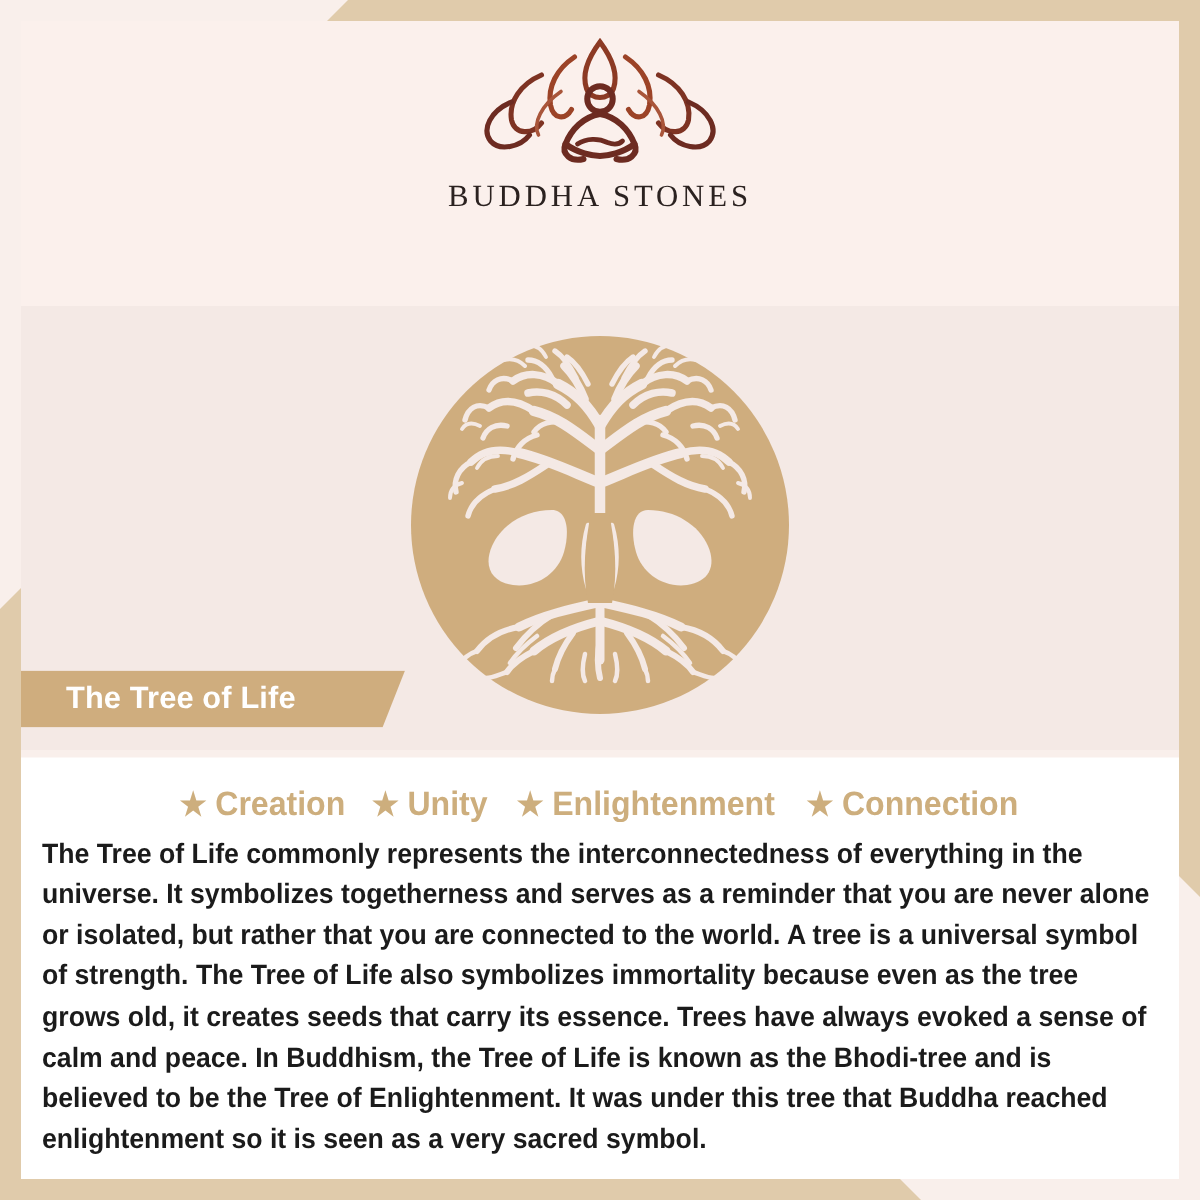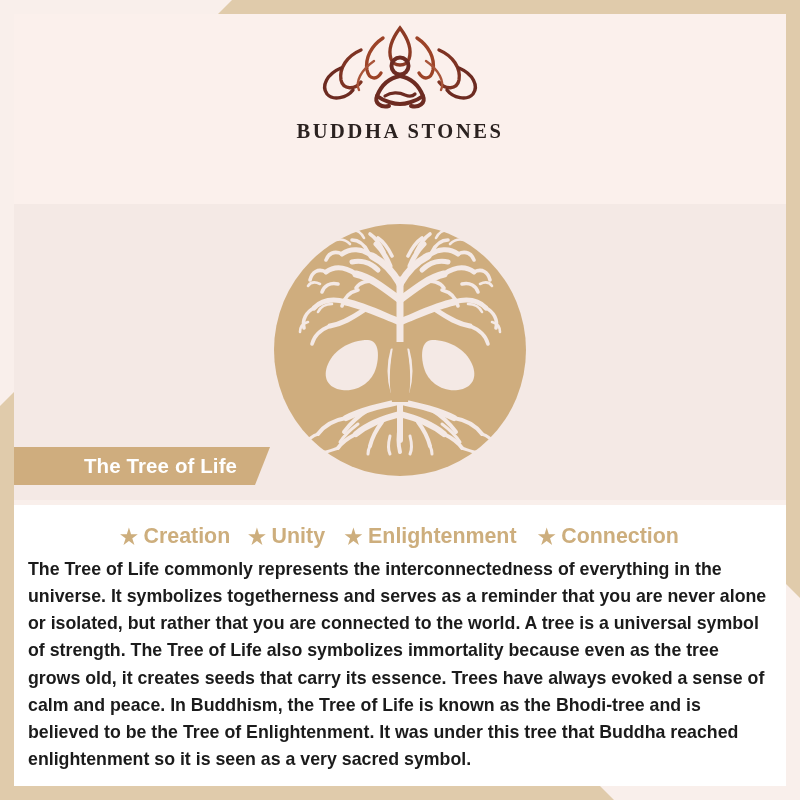--- a/index.html
+++ b/index.html
@@ -52,21 +52,21 @@
     flex-direction: column;
     align-items: center;
   }
   .logo-mark { width: 178px; height: 100px; display: block; }
   .brand-name {
     margin-top: 2px;
     font-family: "Liberation Serif", serif;
     font-size: 20.5px;
     letter-spacing: 2.6px;
     color: #2b2220;
-    font-weight: 700;
+    font-weight: 400;
   }
 
   
   .title-plate {
     position: absolute;
     top: 144px; left: 163px;
     width: 474px; height: 51px;
     background: #fdf8f6;
     display: flex;
     align-items: center;
@@ -101,21 +101,20 @@
   .ribbon {
     position: absolute;
     left: 14px;
     top: 447px;
     width: 256px;
     height: 38px;
     background: #cfad7e;
     clip-path: polygon(0 0, 256px 0, 241px 38px, 0 38px);
     display: flex;
     align-items: center;
-    padding-left: 40px;
   }
   .ribbon-label {
     color: #ffffff;
     font-size: 20.5px;
     font-weight: bold;
     padding-left: 30px;
     letter-spacing: 0.1px;
   }
 
   

